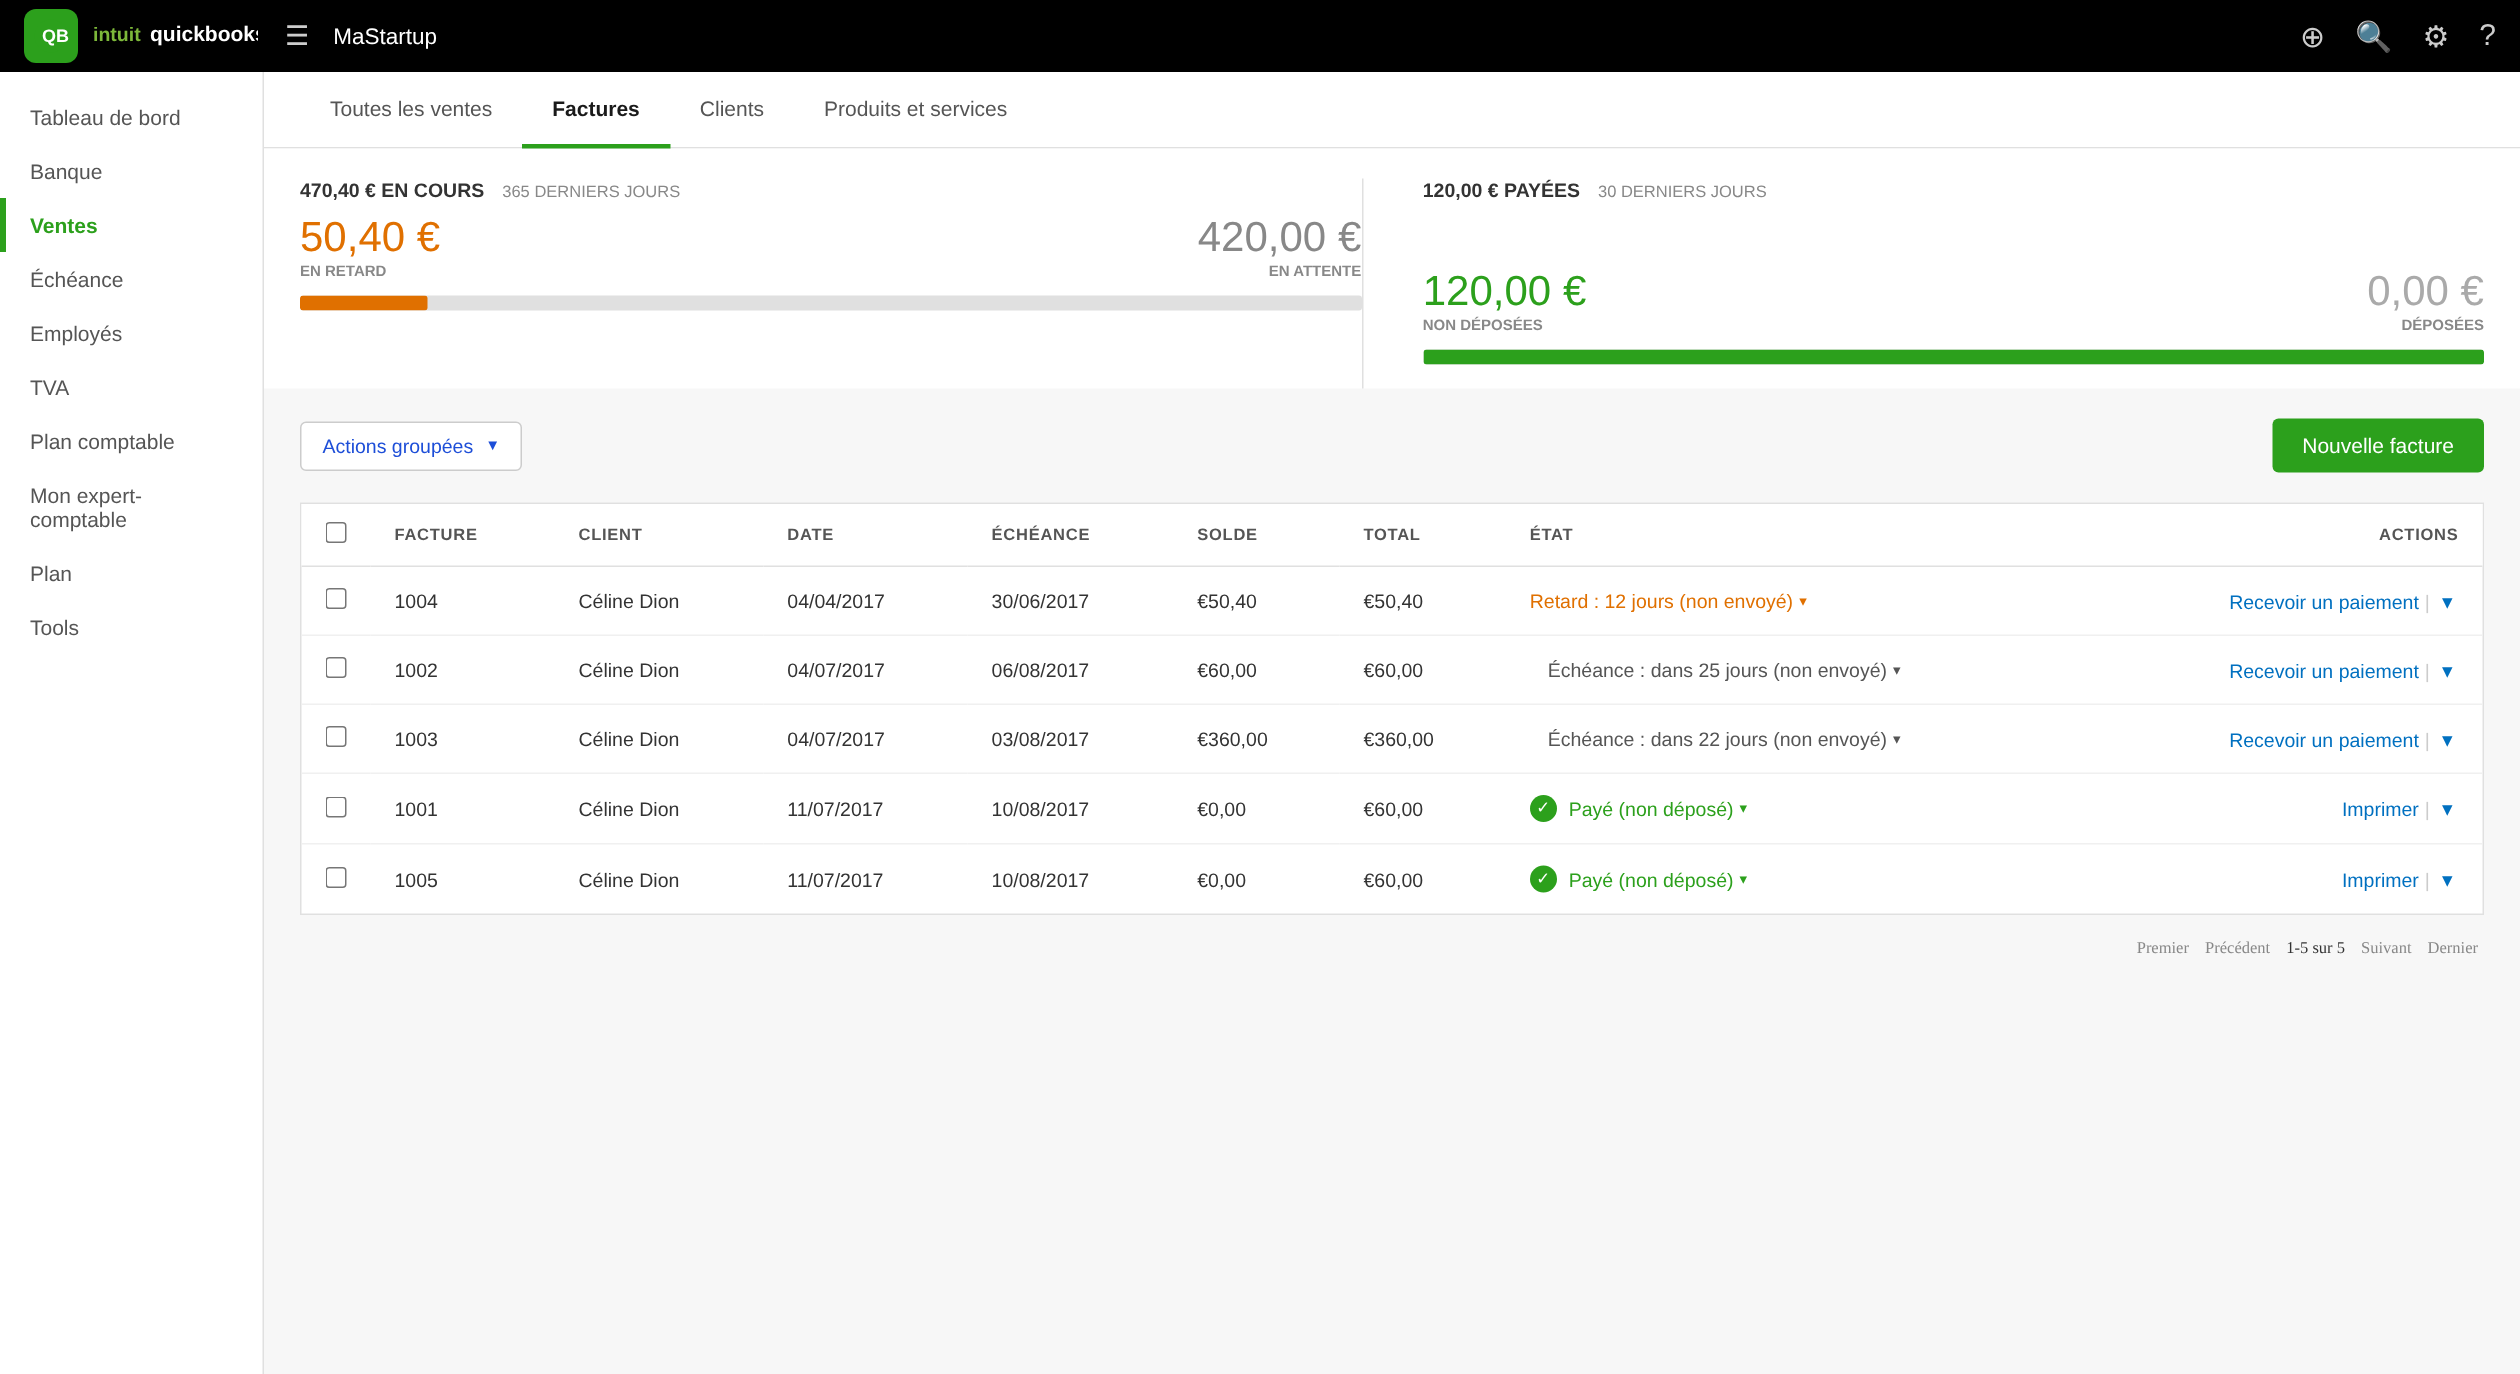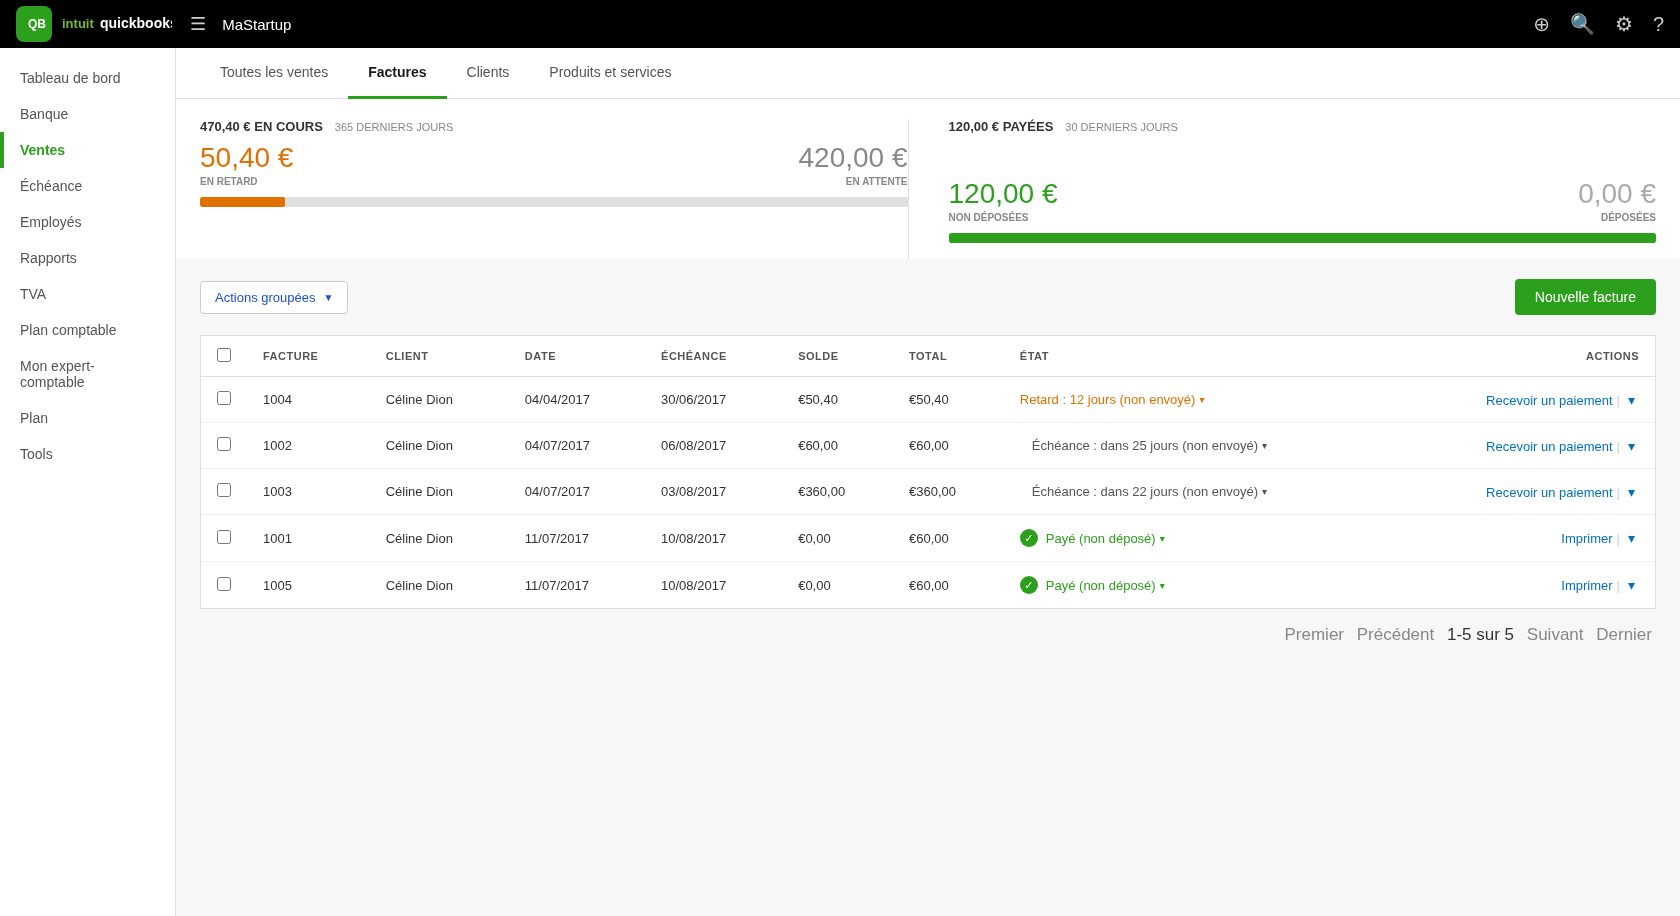--- a/index.html
+++ b/index.html
@@ -298,21 +298,22 @@
       text-align: center;
       line-height: 18px;
       margin-right: 4px;
     }
 
     
     .pagination {
       padding: 16px 24px;
       text-align: right;
       color: #888;
-      font-size: 17px;
+      font-size: 11px;
+      font-family: Liberation Serif, serif;
     }
     .pagination span { margin: 0 4px; }
     .pagination span.pag-link {
       color: #888;
       cursor: pointer;
     }
     .pagination span.pag-info { color: #333; }
 
     .chevron-down { font-size: 10px; }
   </style>
@@ -354,23 +355,20 @@
       <span>Banque</span>
     </div>
     <div class="sidebar-item active active-bar">
       <span>Ventes</span>
     </div>
     <div class="sidebar-item">
       <span>Échéance</span>
     </div>
     <div class="sidebar-item">
       <span>Employés</span>
-    </div>
-    <div class="sidebar-item">
-      <span>Rapports</span>
     </div>
     <div class="sidebar-item">
       <span>TVA</span>
     </div>
     <div class="sidebar-item">
       <span>Plan comptable</span>
     </div>
     <div class="sidebar-item">
       <span>Mon expert-comptable</span>
     </div>

